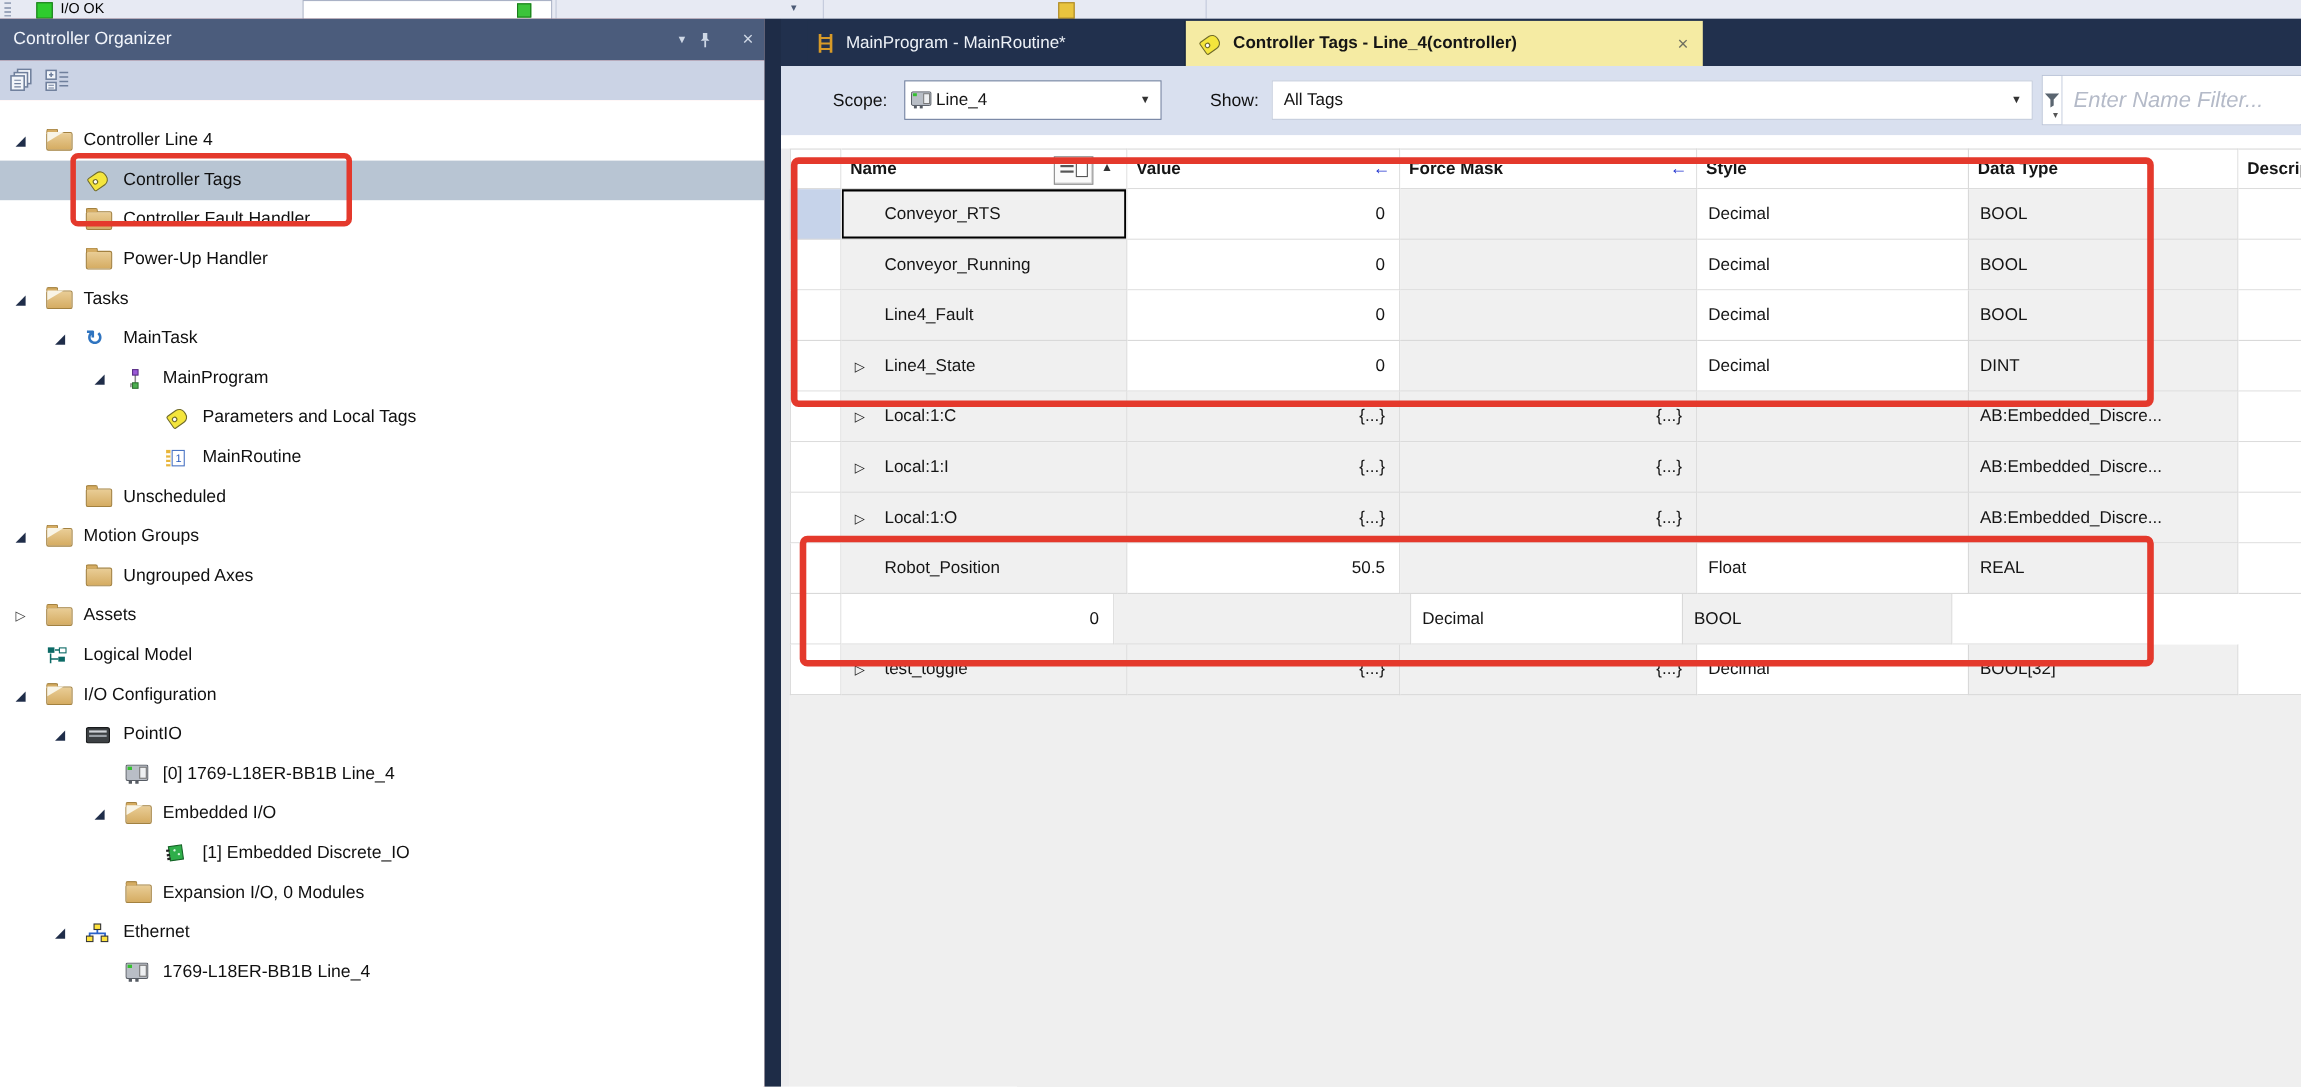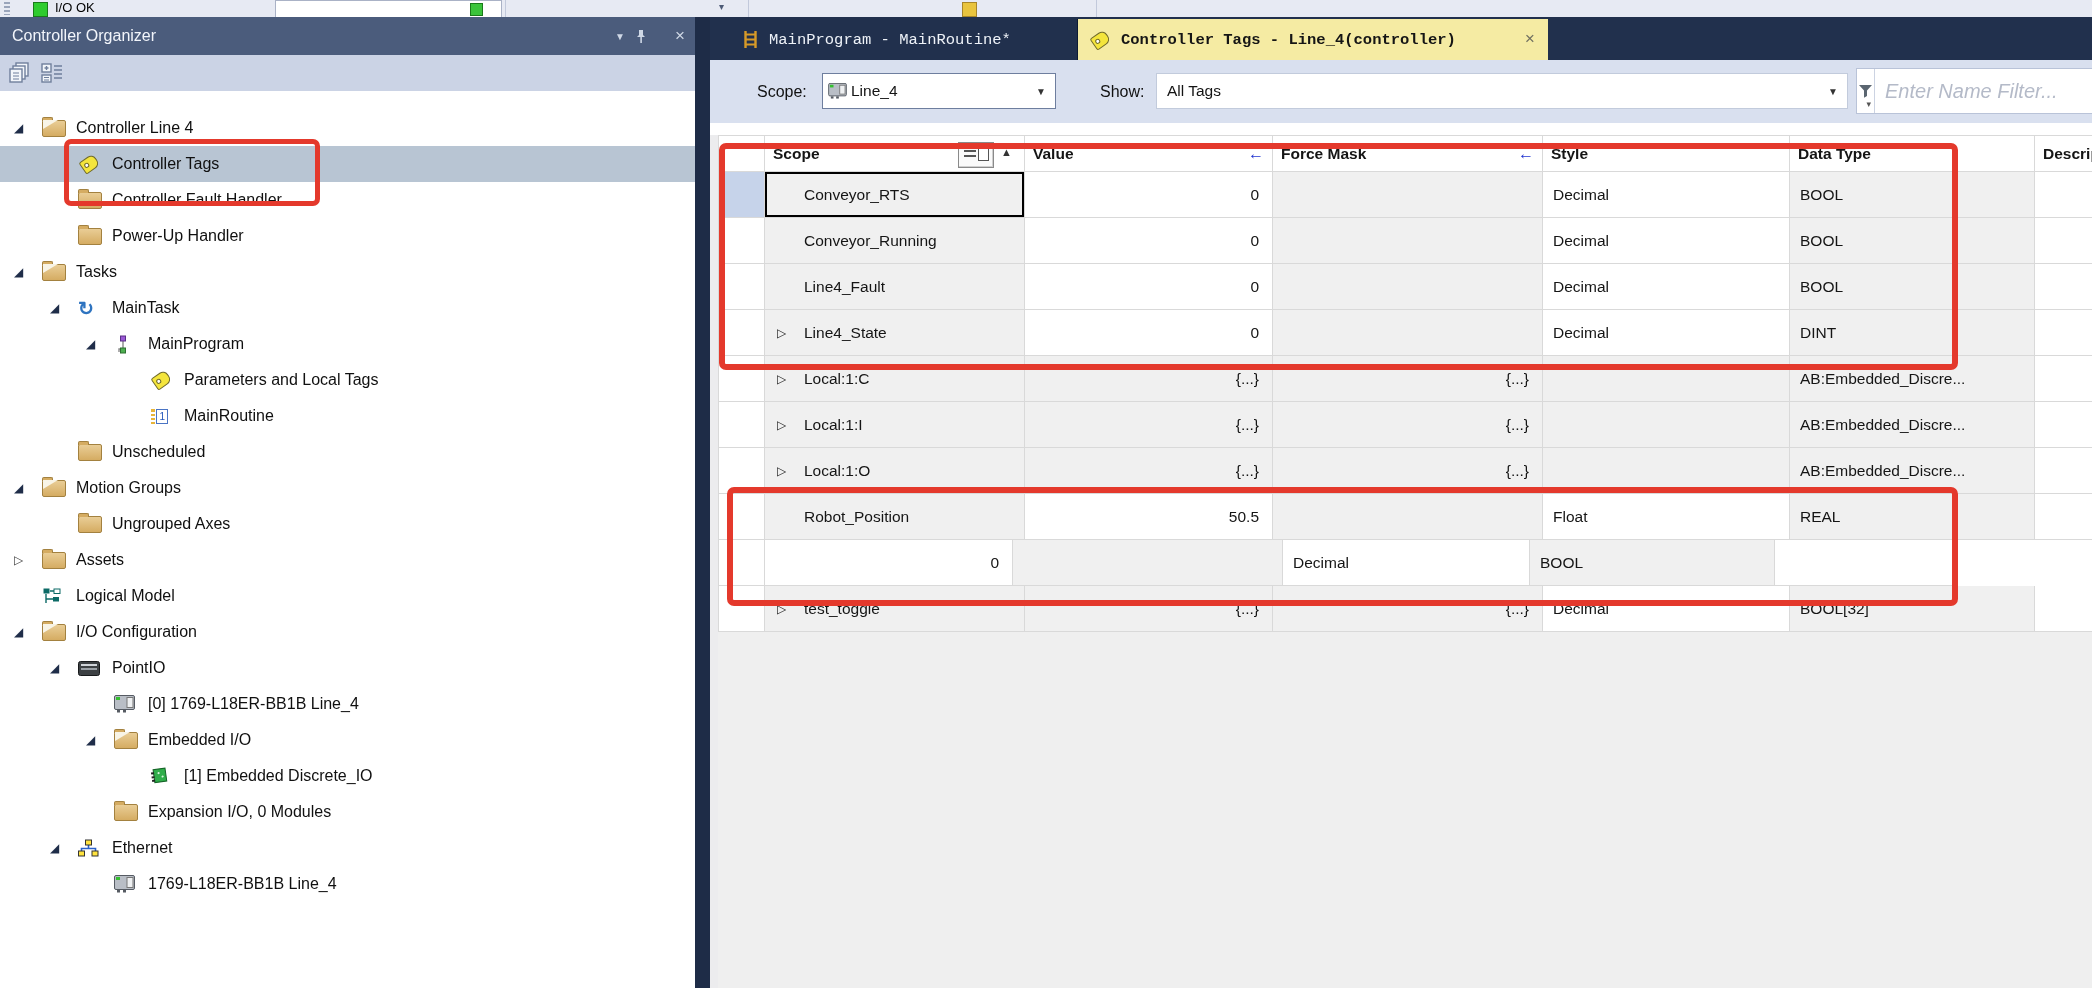--- a/index.html
+++ b/index.html
@@ -41,21 +41,21 @@
   .ic-tag{width:15px;height:12px;background:#f4e53c;border:1px solid #6f6a2a;border-radius:2px 6px 6px 2px;transform:rotate(-35deg);margin-left:3px;}
   .ic-tag::before{content:"";position:absolute;left:2px;top:3px;width:3px;height:3px;background:#fff;border:1px solid #6f6a2a;border-radius:50%;}
   .uglyph{font-weight:bold;}
 
   
   .splitter{position:absolute;left:695px;top:17px;width:15px;height:971px;background:#1e2c47;}
   .lightstrip{position:absolute;left:710px;top:123px;width:8px;height:865px;background:#ececee;}
 
   
   .tabwell{position:absolute;left:710px;top:17px;width:1382px;height:43px;background:#21304d;}
-  .tab{position:absolute;top:2px;height:41px;display:flex;align-items:center;box-sizing:border-box;font-family:Liberation Mono, monospace;}
+  .tab{position:absolute;top:2px;height:41px;display:flex;align-items:center;box-sizing:border-box;}
   .tab1{left:24px;width:344px;background:#21304d;border-right:1px solid #0d1b33;color:#eef2f8;font-size:15.5px;}
   .tab1 .tabtext{margin-left:10px;}
   .tab2{left:368px;width:470px;background:#f5eba3;color:#151515;font-size:15.5px;font-weight:bold;}
   .tab2 .tabtext{margin-left:12px;}
   .tabclose{position:absolute;right:13px;font-size:17px;font-weight:normal;color:#707060;}
   .tab2 .ic-tag{margin-left:14px;}
 
   .scoperow{position:absolute;left:710px;top:60px;width:1382px;height:63px;background:#d9e0ef;}
   .sclabel{position:absolute;top:0;height:63px;display:flex;align-items:center;font-size:16px;color:#111;}
   .combo{position:absolute;top:13px;height:36px;background:#fff;box-sizing:border-box;display:flex;align-items:center;}
@@ -418,21 +418,21 @@
 </div>
 
 <div class="whitegap"></div>
 <div class="belowtable"></div>
 
 <div class="tagtable">
 
   <div class="trr">
     <div class="c hc w-g gut"></div>
     <div class="c hc w-n">
-      <span>Scope</span>
+      <span>Name</span>
       <span class="sortbtn"></span>
       <span class="sortasc">▲</span>
     </div>
     <div class="c hc w-v">
       <span>Value</span>
       <span class="harrow">←</span>
     </div>
     <div class="c hc w-f">
       <span>Force Mask</span>
       <span class="harrow">←</span>

